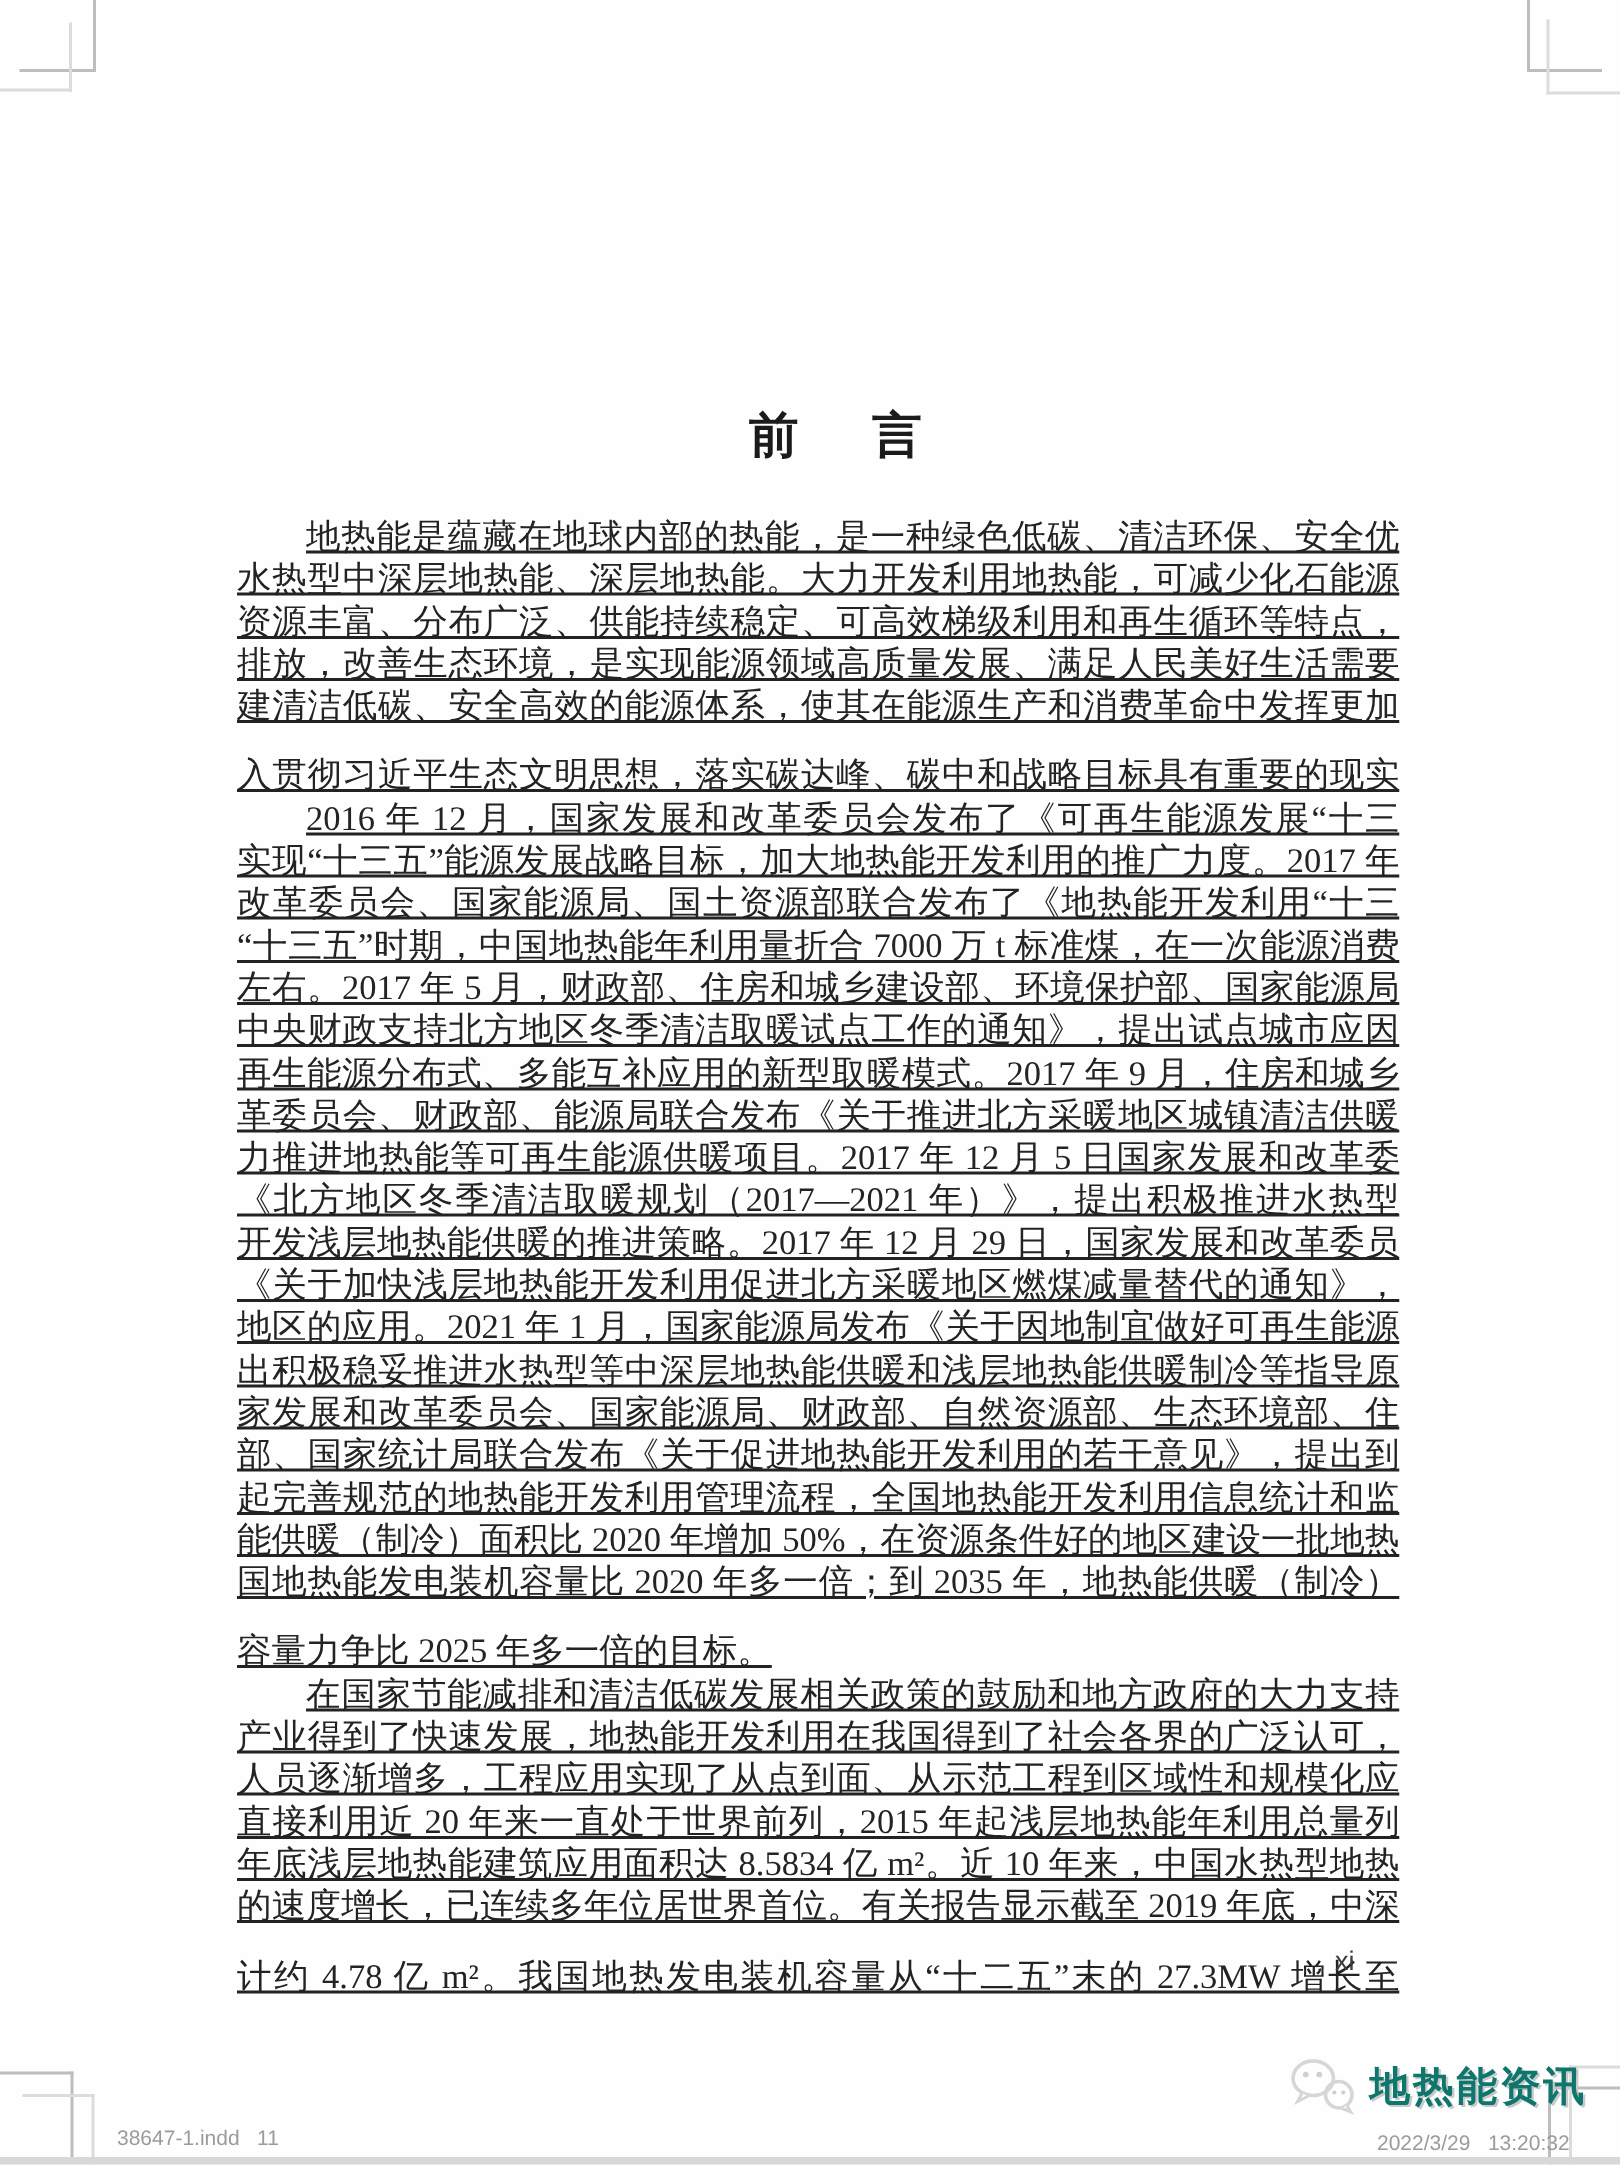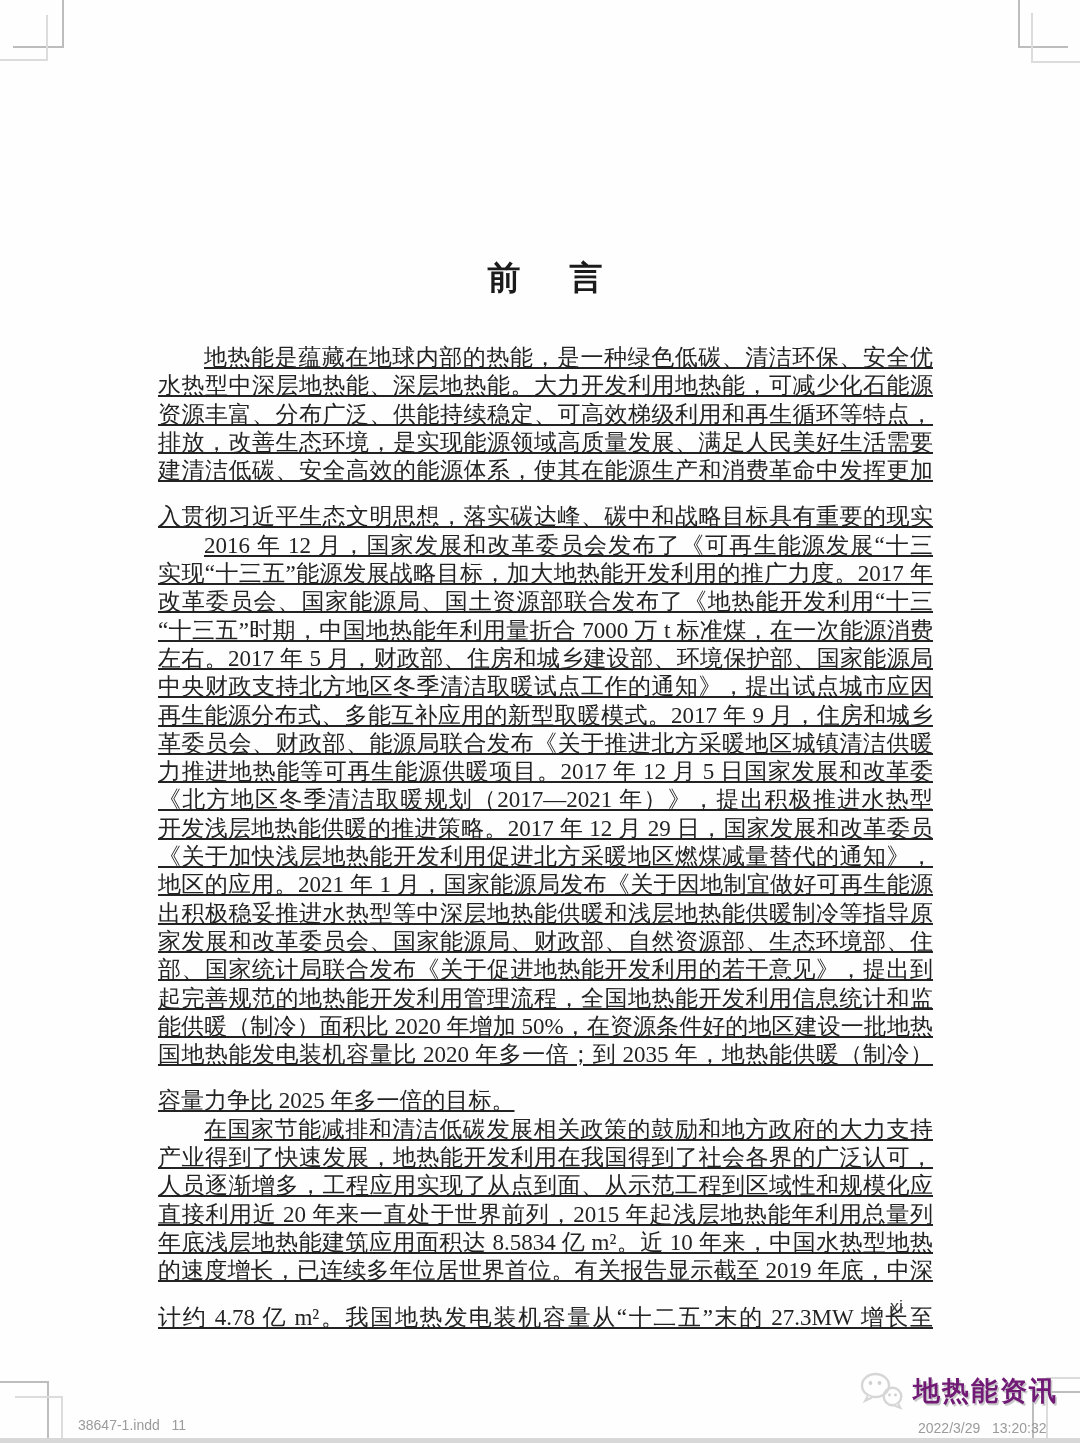--- a/index.html
+++ b/index.html
@@ -13,21 +13,21 @@
   .page { position: absolute; inset: 0; background: #fefefe; }
 
   
   .mark { position: absolute; background: #bdbdbd; }
   .mark.light { background: #dcdcdc; }
 
   
   .title {
     position: absolute;
     left: 158px; top: 256px; width: 775px;
-    margin: 0;
+    margin: 12px;
     text-align: center;
     font-family: "Liberation Sans", "DejaVu Sans", sans-serif;
     font-weight: 700;
     font-size: 33px;
     color: #1b1b1b;
     word-spacing: 38px;
     letter-spacing: 1px;
   }
 
   
@@ -58,21 +58,21 @@
   .watermark {
     position: absolute;
     left: 858px; top: 1370px;
     display: flex; align-items: center; gap: 7px;
   }
   .watermark-text {
     font-family: "Liberation Sans", "DejaVu Sans", sans-serif;
     font-weight: 700;
     font-size: 27px;
     letter-spacing: 2px;
-    color: #701a75;
+    color: #0f766e;
     text-shadow: 1.5px 1.5px 0 #c9c9c9;
   }
 
   
   .footer-stamp {
     position: absolute;
     font-family: "Liberation Sans", "DejaVu Sans", sans-serif;
     font-size: 14px;
     color: #9b9b9b;
     white-space: pre;

